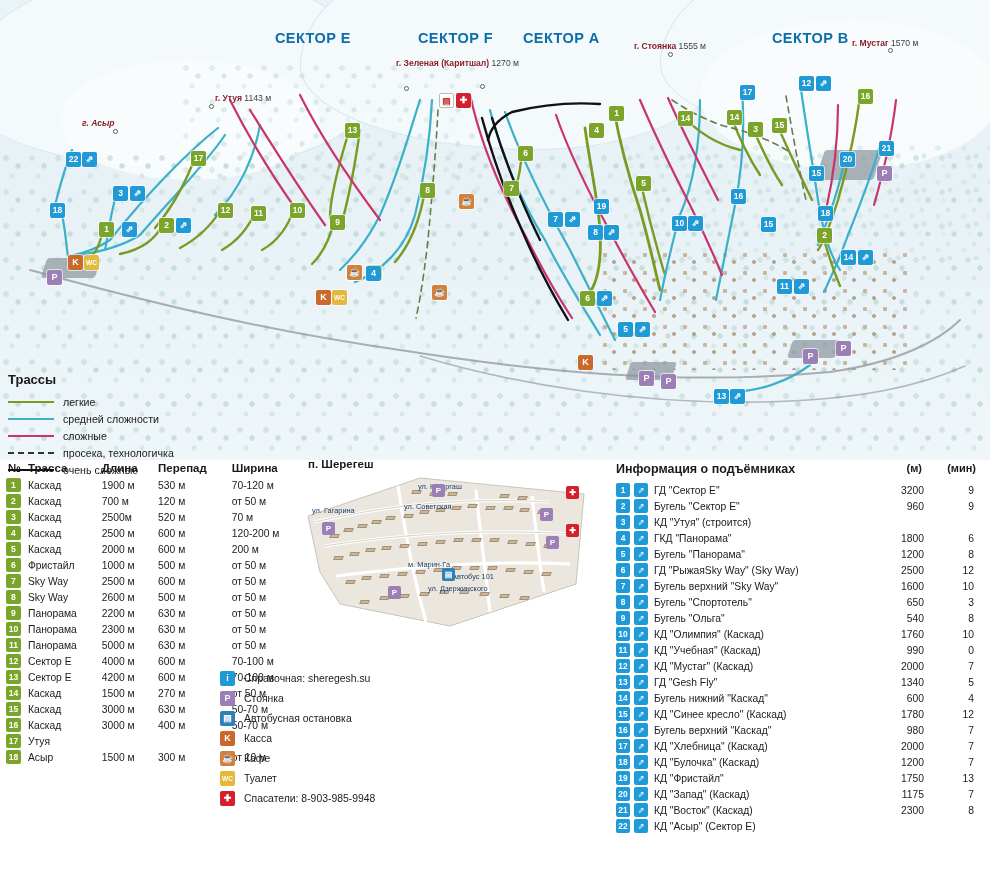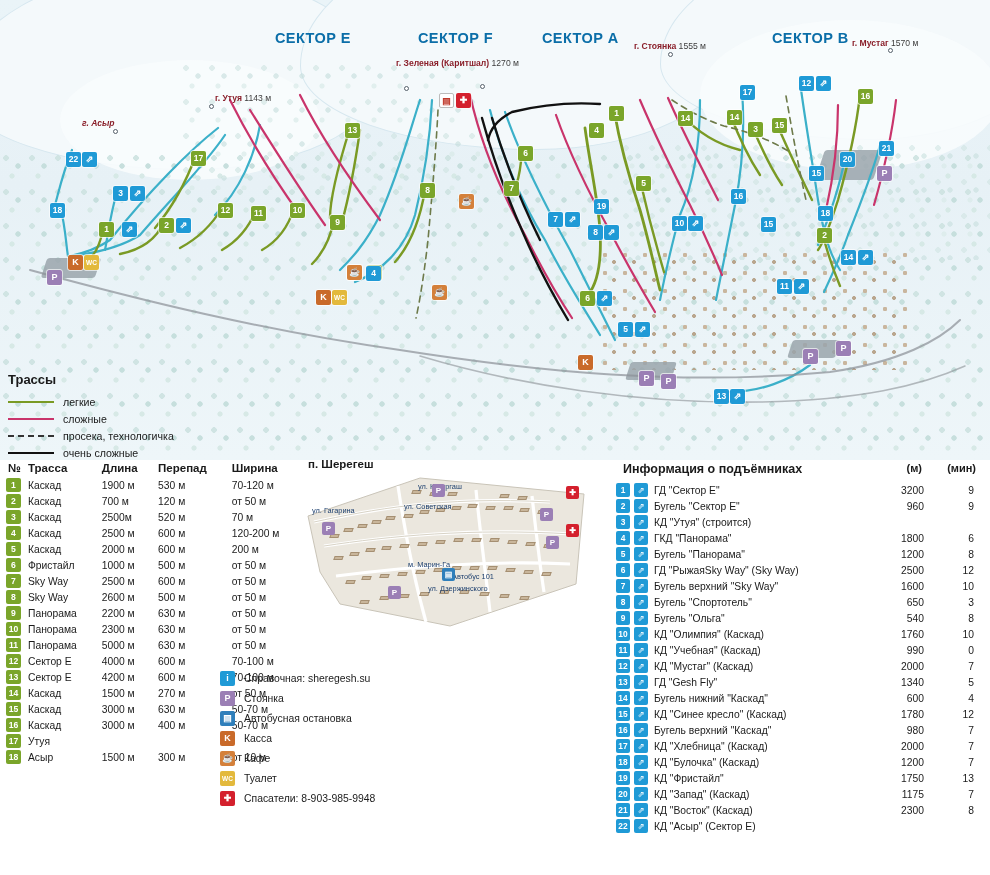--- a/index.html
+++ b/index.html
@@ -155,21 +155,21 @@
   #icon-legend { position: absolute; left: 220px; top: 668px; width: 330px; }
   .il-row { display:flex; align-items:center; height:20px; }
   .il-ico {
     width:15px;height:15px;border-radius:2px;color:#fff;font-size:9px;
     line-height:15px;text-align:center;font-weight:bold;margin-right:9px;flex:none;
   }
   .il-label { font-size:10.4px; }
 
   
   #lifts { position: absolute; left: 616px; top: 462px; width: 368px; }
-  #lifts .lifts-title { font-size:12.5px; font-weight:bold;margin-left:7px; }
+  #lifts .lifts-title { font-size:12.5px; font-weight:bold; }
   #lifts .unit-m { position:absolute; right:62px; top:0; font-size:11px; font-weight:bold;}
   #lifts .unit-min { position:absolute; right:8px; top:0; font-size:11px; font-weight:bold;}
   #lifts table { border-collapse:collapse; width:100%; margin-top:6px; }
   #lifts td { font-size:10.3px; padding:1px 0; white-space:nowrap; }
   #lifts td.n { width:18px; }
   #lifts td.ic { width:20px; }
   #lifts td.nm { }
   #lifts td.len { width:56px; text-align:right; padding-right:26px; }
   #lifts td.tm { width:34px; text-align:right; padding-right:10px; }
   .lnum {
@@ -261,21 +261,21 @@
       <path d="M672,100 C690,112 706,120 724,126 C750,132 770,140 790,152" stroke="#6d7a4a" stroke-width="1.6" stroke-dasharray="6 5"></path>
       <path d="M786,96 C792,130 798,165 806,200" stroke="#6d7a4a" stroke-width="1.6" stroke-dasharray="6 5"></path>
 
       <path d="M30,270 C140,300 260,330 400,350 C540,372 680,386 830,372 C900,362 940,340 960,320" stroke="#8a8f95" stroke-width="2" opacity=".7"></path>
       <path d="M420,356 C520,386 640,404 760,402 C860,400 920,386 965,366" stroke="#8a8f95" stroke-width="1.6" opacity=".6"></path>
     </g>
   </svg>
 
   <div class="sector-title" style="left:275px; top:30px;">СЕКТОР Е</div>
   <div class="sector-title" style="left:418px; top:30px;">СЕКТОР F</div>
-  <div class="sector-title" style="left:542px; top:30px;">СЕКТОР А</div>
+  <div class="sector-title" style="left:523px; top:30px;">СЕКТОР А</div>
   <div class="sector-title" style="left:772px; top:30px;">СЕКТОР В</div>
 
   <div class="peak-label" style="left:634px; top:41px;">
     <b>г. Стоянка</b>
     <span class="alt">1555 м</span>
   </div>
   <div class="peak-label" style="left:852px; top:38px;">
     <b>г. Мустаг</b>
     <span class="alt">1570 м</span>
   </div>
@@ -374,20 +374,24 @@
       <div class="ico white" style="left: 439px; top: 93px;">▤</div>
     </div>
 </div>
 
 <div id="legend-trails">
   <div class="lg-title">Трассы</div>
   <div id="legend-rows">
       <div class="lg-row">
         <div class="lg-swatch" style="border-top-color: rgb(122, 154, 36);"></div>
         <div class="lg-label">легкие</div>
+      </div>
+      <div class="lg-row">
+        <div class="lg-swatch" style="border-top-color: rgb(59, 176, 201);"></div>
+        <div class="lg-label">средней сложности</div>
       </div>
       <div class="lg-row">
         <div class="lg-swatch" style="border-top-color: rgb(201, 52, 107);"></div>
         <div class="lg-label">сложные</div>
       </div>
       <div class="lg-row">
         <div class="lg-swatch dashed" style="border-top-color: rgb(51, 51, 51);"></div>
         <div class="lg-label">просека, технологичка</div>
       </div>
       <div class="lg-row">

